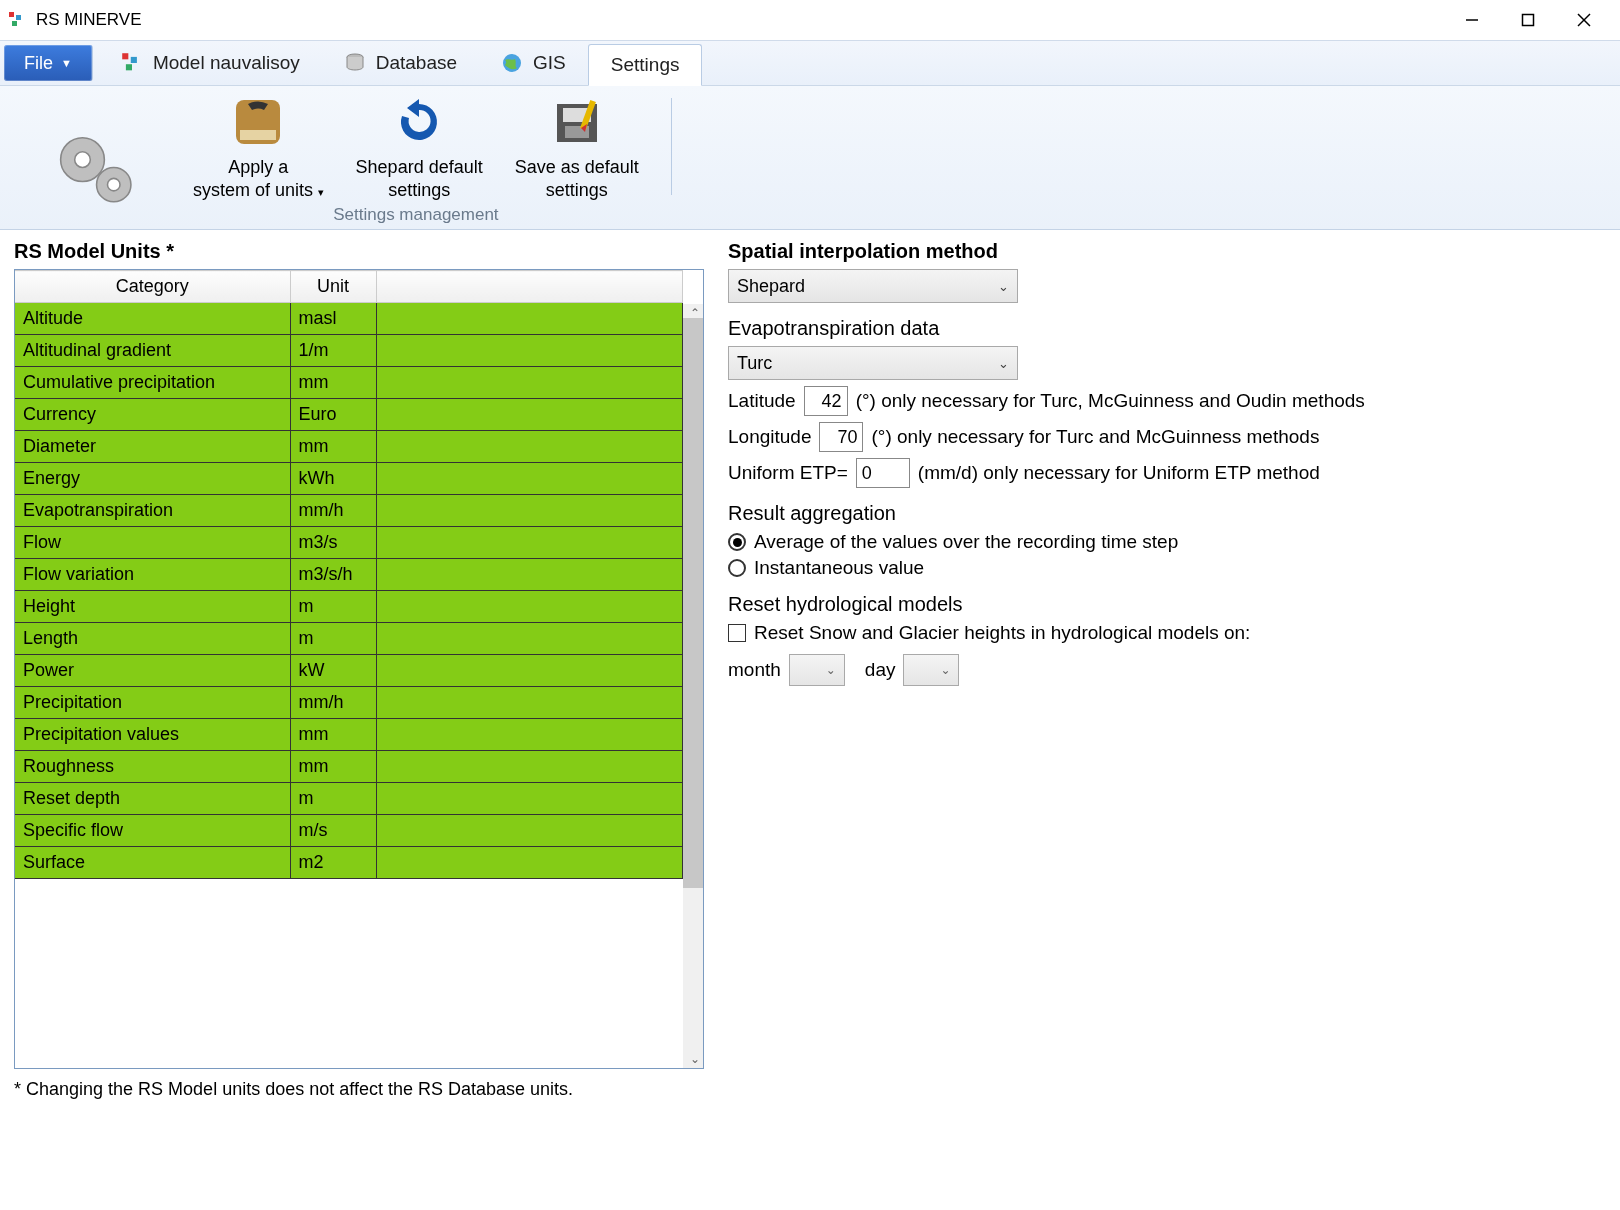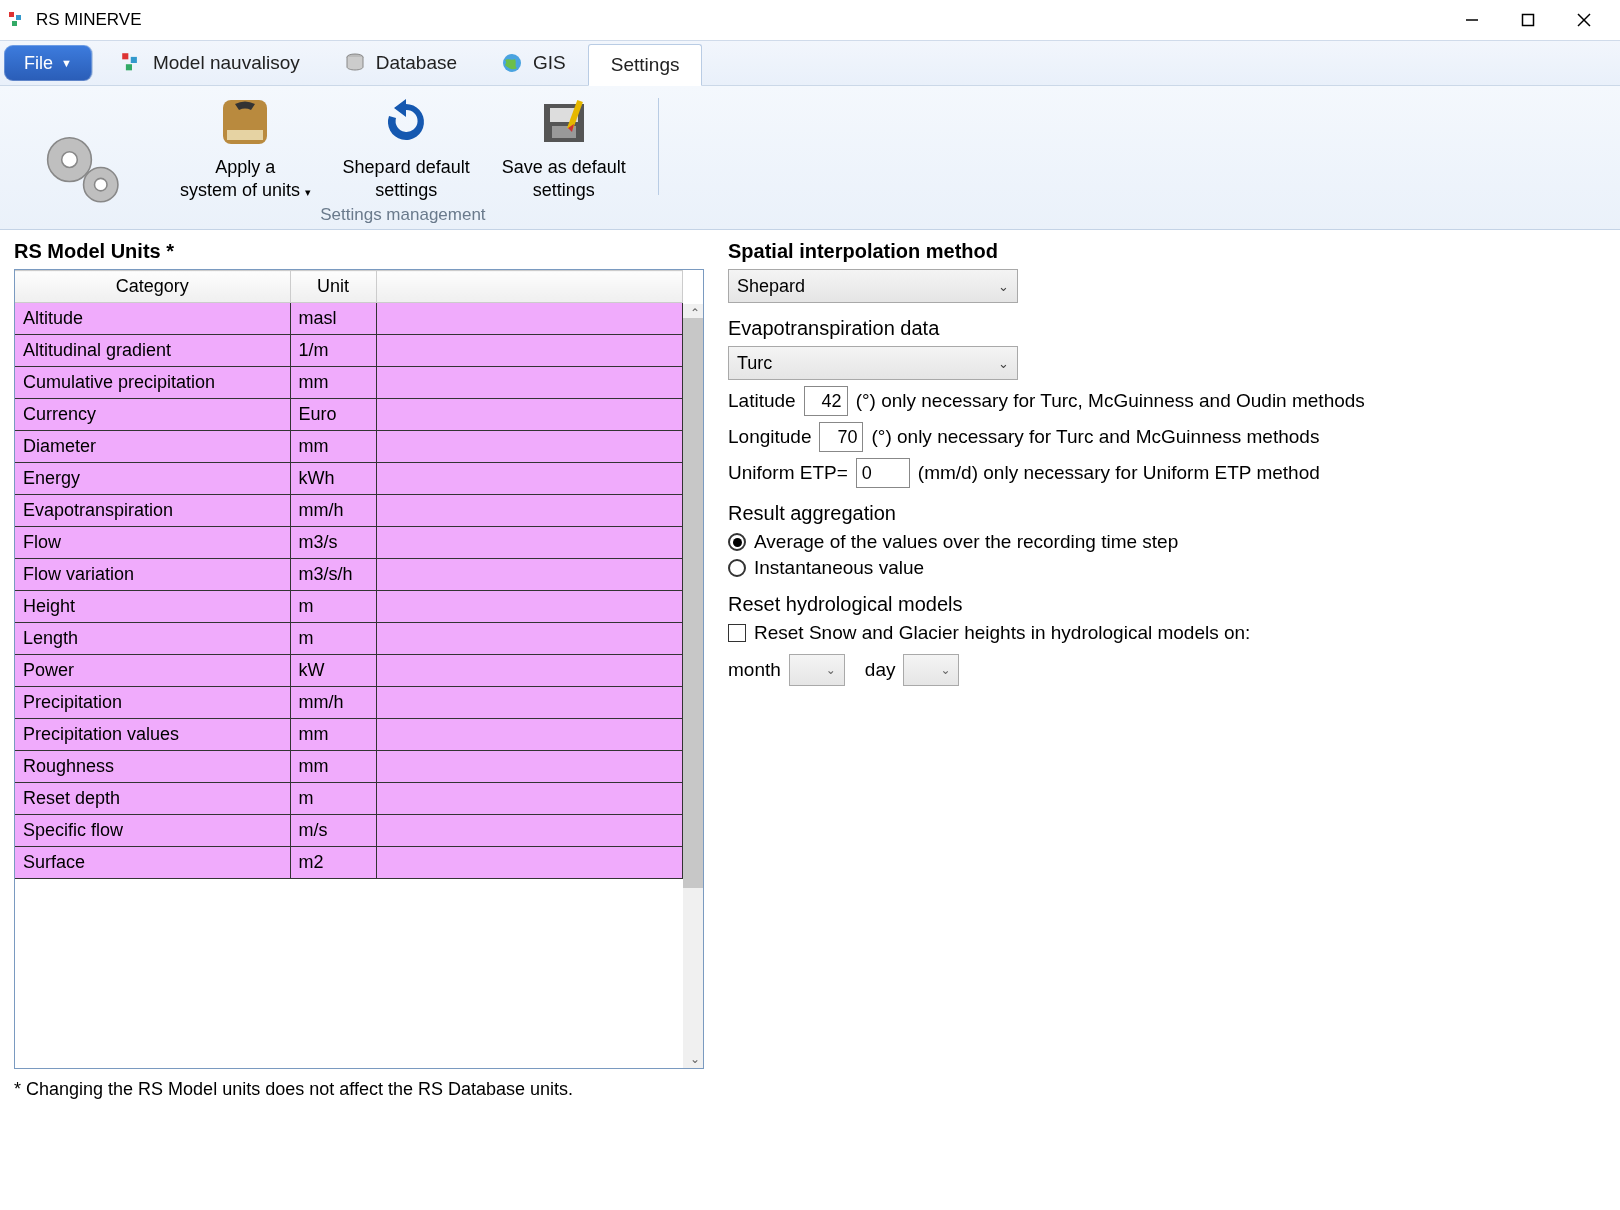--- a/index.html
+++ b/index.html
@@ -6,43 +6,43 @@
 body { font-family: "Segoe UI", Arial, sans-serif; font-size: 17px; background: #fff; color: #000; width: 1620px; height: 1210px; overflow: hidden; transform-origin: top left; }
 
 .titlebar { height: 40px; display: flex; align-items: center; padding: 0 8px; background: #fff; }
 .titlebar .app-icon { width: 18px; height: 18px; margin-right: 10px; }
 .titlebar .title { font-size: 17px; color: #000; }
 .titlebar .spacer { flex: 1; }
 .winbtn { width: 56px; height: 40px; display: flex; align-items: center; justify-content: center; font-size: 18px; }
 .winbtn svg { width: 14px; height: 14px; }
 
 .ribbon-top { background: linear-gradient(#f2f6fc,#e9f0fa); border-top: 1px solid #d0dbea; border-bottom:1px solid #cbd8e8; display: flex; align-items: stretch; height: 46px; }
-.file-btn { background: linear-gradient(#3d7cde,#2a5db7); color:#fff; padding: 6px 20px; font-size:18px; display:flex; align-items:center; border-right:1px solid #b9cce4; margin:4px 6px 4px 4px; border-radius:9px; box-shadow: inset 0 0 0 1px rgba(255,255,255,0.25);}
+.file-btn { background: linear-gradient(#3d7cde,#2a5db7); color:#fff; padding: 6px 20px; font-size:18px; display:flex; align-items:center; border-right:1px solid #b9cce4; margin:4px 6px 4px 4px; border-radius:3px; box-shadow: inset 0 0 0 1px rgba(255,255,255,0.25);}
 .file-btn .tri { margin-left:8px; font-size:11px; }
 .tab { display:flex; align-items:center; padding:0 22px; font-size:19px; color:#222; gap:10px; }
 .tab.active { background:#fff; border:1px solid #b9cce4; border-bottom:1px solid #fff; border-radius:3px 3px 0 0; margin-bottom:-1px; margin-top:3px;}
 .tab .ticon { width:22px; height:22px;}
 
-.ribbon-body { background: linear-gradient(#f4f8fd,#eaf1fa); border-bottom:1px solid #c4d3e6; padding: 8px 16px 4px 12px; display:flex; align-items:flex-end; gap:28px;}
+.ribbon-body { background: linear-gradient(#f4f8fd,#eaf1fa); border-bottom:1px solid #c4d3e6; padding: 8px 16px 4px 25px; display:flex; align-items:flex-end; gap:28px;}
 .rgroup { display:flex; flex-direction:column; align-items:center; }
 .rrow { display:flex; align-items:flex-end; gap:32px;}
 .rbtn { display:flex; flex-direction:column; align-items:center; justify-content:flex-end; min-width:110px; text-align:center; font-size:18px; line-height:1.25;}
 .rbtn .ricon { width:56px; height:56px; margin-bottom:6px; display:flex; align-items:center; justify-content:center;}
 .group-label { color:#6a7a8c; font-size:17px; margin-top:4px;}
 .vsep { width:1px; background:#b9cce4; align-self:stretch; margin:4px 4px 30px 4px;}
 
 .content { display:flex; padding: 10px 14px; gap: 24px; }
 .left { width: 690px; }
 .right { flex:1; padding-right:20px;}
 
 .section-title { font-weight: bold; font-size:20px; margin-bottom:6px;}
 .table-wrap { border:1px solid #7a9ac0; height: 800px; position:relative; background:#fff;}
 .tbl { width: calc(100% - 20px); border-collapse: collapse; }
 .tbl th { text-align:center; font-weight:normal; background: linear-gradient(#fdfdfd,#efefef); border:1px solid #ccc; padding:5px 10px; font-size:18px;}
-.tbl td { border:1px solid #333; padding:5px 8px; font-size:18px; background:#f0abfc;}
+.tbl td { border:1px solid #333; padding:5px 8px; font-size:18px; background:#84cc16;}
 .tbl td:first-child { border-left:none; }
 .tbl th:first-child { border-left:none;}
 .scroll-track { position:absolute; right:0; top:34px; bottom:0; width:20px; background:#f0f0f0;}
 .scroll-thumb { position:absolute; right:0; top:48px; width:20px; height:570px; background:#c7c7c7;}
 .scroll-arrow-up { position:absolute; right:3px; top:36px; font-size:12px; color:#666;}
 .scroll-arrow-down { position:absolute; right:3px; bottom:2px; font-size:12px; color:#666;}
 
 .footnote { font-size:18px; margin-top:10px;}
 
 .form-row { display:flex; align-items:center; gap:8px; margin:6px 0; font-size:19px;}

